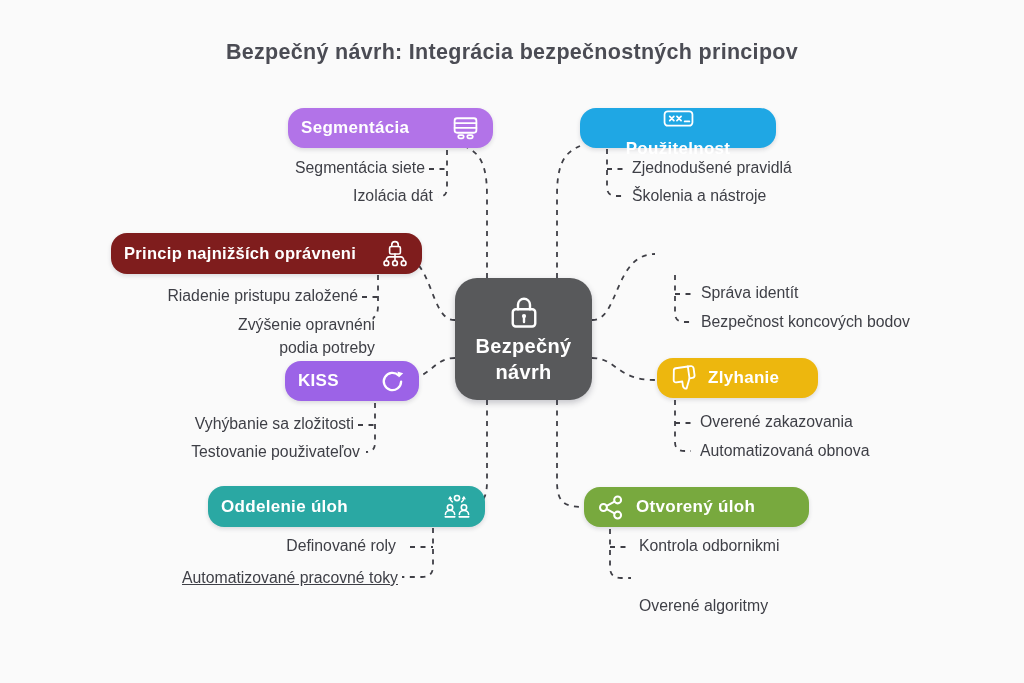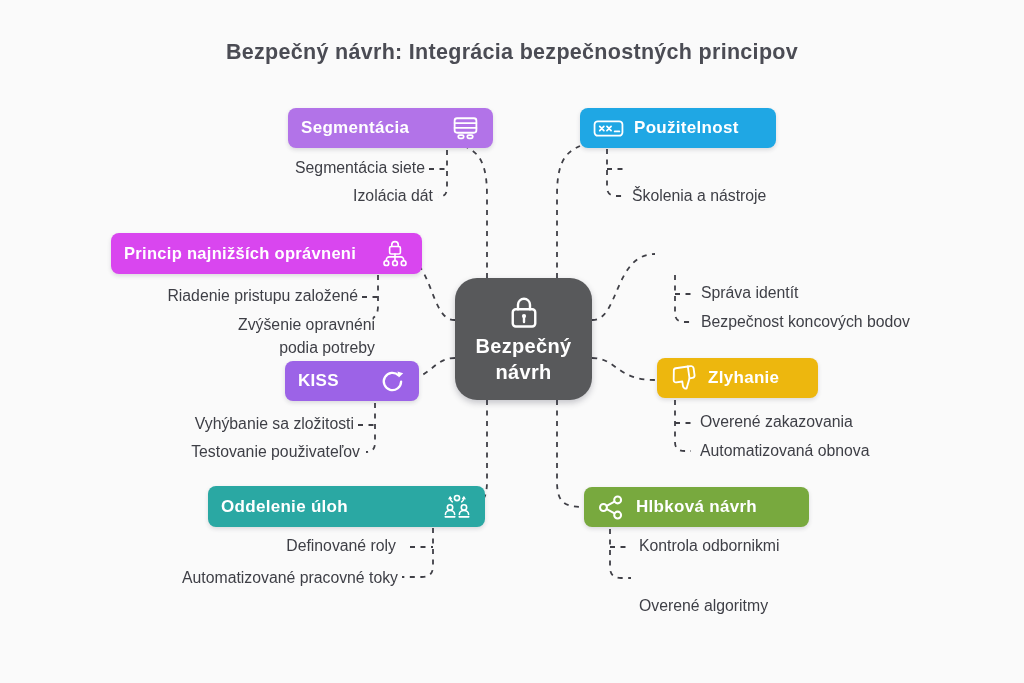--- a/index.html
+++ b/index.html
@@ -2,39 +2,39 @@
 <html><head>
 <meta charset="utf-8">
 <style>
   html,body{margin:0;padding:0;}
   body{font-family:"Liberation Sans","DejaVu Sans",sans-serif;}
   #canvas{position:relative;width:1024px;height:683px;background:#fafafa;overflow:hidden;}
   #connector-layer{position:absolute;left:0;top:0;width:1024px;height:683px;}
   #connector-layer path{fill:none;stroke-width:1.8;stroke-dasharray:5 5.5;}
   .title{position:absolute;left:0;top:40px;width:100%;text-align:center;
          font-size:21.5px;font-weight:600;color:#4b4c54;letter-spacing:.3px;}
-  .node{position:absolute;display:flex;align-items:center;border-radius:8px;
+  .node{position:absolute;display:flex;align-items:center;border-radius:16px;
         box-shadow:0 2px 4px rgba(40,40,60,.15);color:#fff;}
   .node .nlabel{font-size:17px;font-weight:600;letter-spacing:.3px;white-space:nowrap;}
   .node.left-side{justify-content:space-between;padding:0 13px;}
   .node.right-side{justify-content:flex-start;gap:10px;padding:0 13px;}
   .icon{display:flex;align-items:center;justify-content:center;flex:0 0 auto;}
   .center-node{position:absolute;left:455px;top:278px;width:137px;height:122px;
         border-radius:22px;display:flex;flex-direction:column;align-items:center;
         justify-content:center;color:#fff;box-shadow:0 3px 6px rgba(40,40,60,.25);}
   .center-node .clabel{font-size:20px;font-weight:600;text-align:center;line-height:26px;
         width:100px;letter-spacing:.3px;}
   .child{position:absolute;font-size:15.8px;color:#3e3f46;white-space:nowrap;line-height:20px;}
   .child.r-align{text-align:right;}
   .child.two-line{white-space:normal;max-width:166px;line-height:23px;}
   .b-seg{left:288px;top:108px;width:179px;height:40px;}
   .b-princip{left:111px;top:233px;width:285px;height:41px;}
   .b-kiss{left:285px;top:361px;width:108px;height:40px;}
   .b-oddel{left:208px;top:486px;width:251px;height:41px;}
-  .b-pouz{left:580px;top:108px;width:170px;height:40px;}
+  .b-pouz{left:580px;top:108px;width:170px;height:40px;flex-direction:column;}
   .b-hlbk{left:657px;top:233px;width:196px;height:41px;}
   .b-zlyh{left:657px;top:358px;width:135px;height:40px;}
   .b-otvor{left:584px;top:487px;width:199px;height:40px;}
   .b-princip .nlabel{font-size:16.5px;}
 </style>
 </head>
 <body>
 
 <div id="canvas">
 
@@ -88,21 +88,21 @@
         <line x1="3" y1="6.5" x2="21" y2="6.5"></line>
         <line x1="3" y1="10.5" x2="21" y2="10.5"></line>
         <rect x="6" y="16.5" width="4.5" height="2.6" rx="1.2"></rect>
         <rect x="13.5" y="16.5" width="4.5" height="2.6" rx="1.2"></rect>
       </svg>
     </span>
   </div>
   <div class="child r-align" style="right:599px;top:158px;">Segmentácia siete</div>
   <div class="child r-align" style="right:591px;top:186px;">Izolácia dát</div>
 
-  <div class="node left-side b-princip" style="background-color: #d946ef;">
+  <div class="node left-side b-princip" style="background-color: #7f1d1d;">
     <span class="nlabel">Princip najnižších oprávneni</span>
     <span class="icon">
       <svg width="28" height="28" viewBox="0 0 26 26" fill="none" stroke="#fff" stroke-width="1.5" stroke-linecap="round" stroke-linejoin="round">
         <rect x="8" y="6" width="10" height="7" rx="1.5"></rect>
         <path d="M10 6 V4.5 a3 3 0 0 1 6 0 V6"></path>
         <circle cx="5" cy="21.5" r="2.2"></circle>
         <circle cx="13" cy="21.5" r="2.2"></circle>
         <circle cx="21" cy="21.5" r="2.2"></circle>
         <path d="M13 13 v6"></path>
         <path d="M5 19.2 v-1 a2.5 2.5 0 0 1 2.5 -2.5 h11 a2.5 2.5 0 0 1 2.5 2.5 v1"></path>
@@ -136,33 +136,34 @@
         <circle cx="7.5" cy="13.4" r="2.5"></circle>
         <path d="M3.2 20 a4.3 3.8 0 0 1 8.6 0"></path>
         <line x1="3" y1="22.2" x2="12" y2="22.2"></line>
         <circle cx="20.5" cy="13.4" r="2.5"></circle>
         <path d="M16.2 20 a4.3 3.8 0 0 1 8.6 0"></path>
         <line x1="16" y1="22.2" x2="25" y2="22.2"></line>
       </svg>
     </span>
   </div>
   <div class="child r-align" style="right:628px;top:536px;">Definované roly</div>
-  <div class="child r-align" style="right:626px;top:568px;">Automatizované pracovné toky</div>
+  <div class="child r-align" style="right:626px;top:568px;text-decoration:underline;">Automatizované pracovné toky</div>
 
   <div class="node right-side b-pouz" style="background-color: rgb(31, 167, 228);">
     <span class="icon">
       <svg width="31" height="21" viewBox="0 0 30 20" fill="none" stroke="#fff" stroke-width="1.7" stroke-linecap="round">
         <rect x="1.5" y="3" width="27" height="14" rx="3.2"></rect>
         <path d="M6.5 8 l4 4 M10.5 8 l-4 4"></path>
         <path d="M13.5 8 l4 4 M17.5 8 l-4 4"></path>
         <line x1="21" y1="12.8" x2="25.5" y2="12.8"></line>
       </svg>
     </span>
     <span class="nlabel">Použitelnost</span>
   </div>
+  <div class="child" style="left:632px;top:158px;">Zjednodušené pravidlá</div>
   <div class="child" style="left:632px;top:186px;">Školenia a nástroje</div>
 
   <div class="child" style="left:701px;top:283px;">Správa identít</div>
   <div class="child" style="left:701px;top:312px;">Bezpečnost koncových bodov</div>
 
   <div class="node right-side b-zlyh" style="background-color: rgb(237, 183, 14);">
     <span class="icon">
       <svg width="28" height="26" viewBox="0 0 24 24" fill="none" stroke="#fff" stroke-width="1.7" stroke-linecap="round" stroke-linejoin="round" style="transform:rotate(-8deg)">
         <path d="M10 15 v4 a3 3 0 0 0 3 3 l4 -9 V2 H5.7 a2 2 0 0 0 -2 1.7 l-1.4 9 a2 2 0 0 0 2 2.3 z"></path>
         <path d="M17 2 h2.7 A2.3 2.3 0 0 1 22 4 v7 a2.3 2.3 0 0 1 -2.3 2 H17"></path>
@@ -176,18 +177,18 @@
   <div class="node right-side b-otvor" style="background-color: rgb(120, 169, 62);">
     <span class="icon">
       <svg width="29" height="27" viewBox="0 0 26 24" fill="none" stroke="#fff" stroke-width="1.8" stroke-linecap="round">
         <circle cx="18.5" cy="5.2" r="3.1"></circle>
         <circle cx="5.8" cy="12" r="3.1"></circle>
         <circle cx="18.5" cy="18.8" r="3.1"></circle>
         <line x1="8.7" y1="10.5" x2="15.7" y2="6.8"></line>
         <line x1="8.7" y1="13.5" x2="15.7" y2="17.2"></line>
       </svg>
     </span>
-    <span class="nlabel">Hlbková návrh</span>
+    <span class="nlabel">Otvorený úloh</span>
   </div>
   <div class="child" style="left:639px;top:536px;">Kontrola odbornikmi</div>
   <div class="child" style="left:639px;top:596px;">Overené algoritmy</div>
 
 </div>
 
 </body></html>

